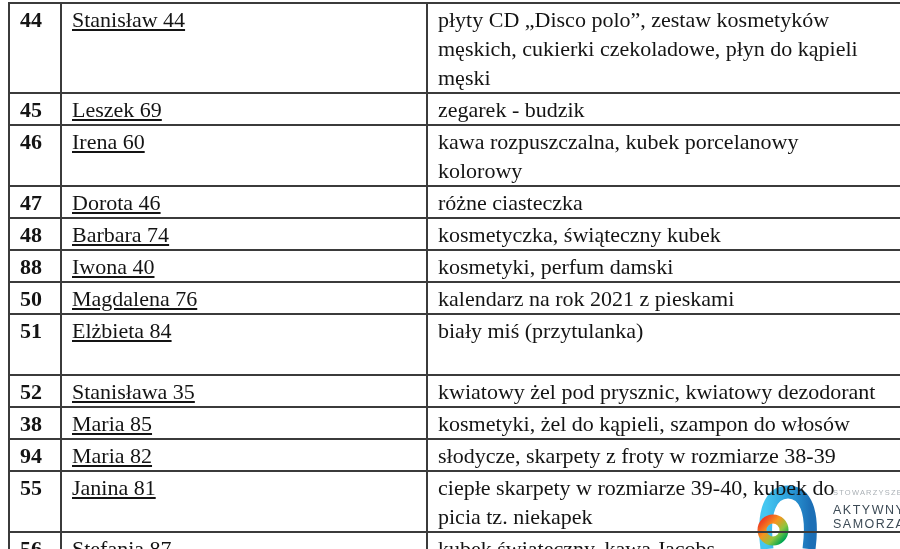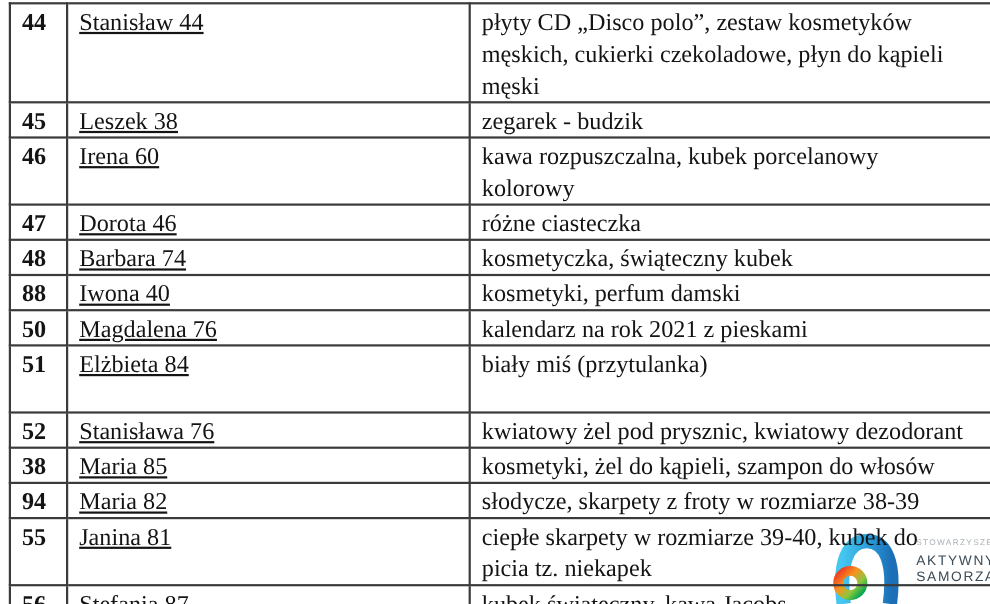--- a/index.html
+++ b/index.html
@@ -99,21 +99,21 @@
     <tbody>
       <tr style="height:88px">
         <td class="col-num">44</td>
         <td class="col-name">Stanisław 44</td>
         <td class="col-items">płyty CD „Disco polo”, zestaw kosmetyków
 męskich, cukierki czekoladowe, płyn do kąpieli
 męski</td>
       </tr>
       <tr style="height:30px">
         <td class="col-num">45</td>
-        <td class="col-name">Leszek 38</td>
+        <td class="col-name">Leszek 69</td>
         <td class="col-items">zegarek - budzik</td>
       </tr>
       <tr style="height:61px">
         <td class="col-num">46</td>
         <td class="col-name">Irena 60</td>
         <td class="col-items">kawa rozpuszczalna, kubek porcelanowy
 kolorowy</td>
       </tr>
       <tr style="height:30px">
         <td class="col-num">47</td>
@@ -135,21 +135,21 @@
         <td class="col-name">Magdalena 76</td>
         <td class="col-items">kalendarz na rok 2021 z pieskami</td>
       </tr>
       <tr style="height:61px">
         <td class="col-num">51</td>
         <td class="col-name">Elżbieta 84</td>
         <td class="col-items">biały miś (przytulanka)</td>
       </tr>
       <tr style="height:30px">
         <td class="col-num">52</td>
-        <td class="col-name">Stanisława 76</td>
+        <td class="col-name">Stanisława 35</td>
         <td class="col-items">kwiatowy żel pod prysznic, kwiatowy dezodorant</td>
       </tr>
       <tr style="height:30px">
         <td class="col-num">38</td>
         <td class="col-name">Maria 85</td>
         <td class="col-items">kosmetyki, żel do kąpieli, szampon do włosów</td>
       </tr>
       <tr style="height:31px">
         <td class="col-num">94</td>
         <td class="col-name">Maria 82</td>

